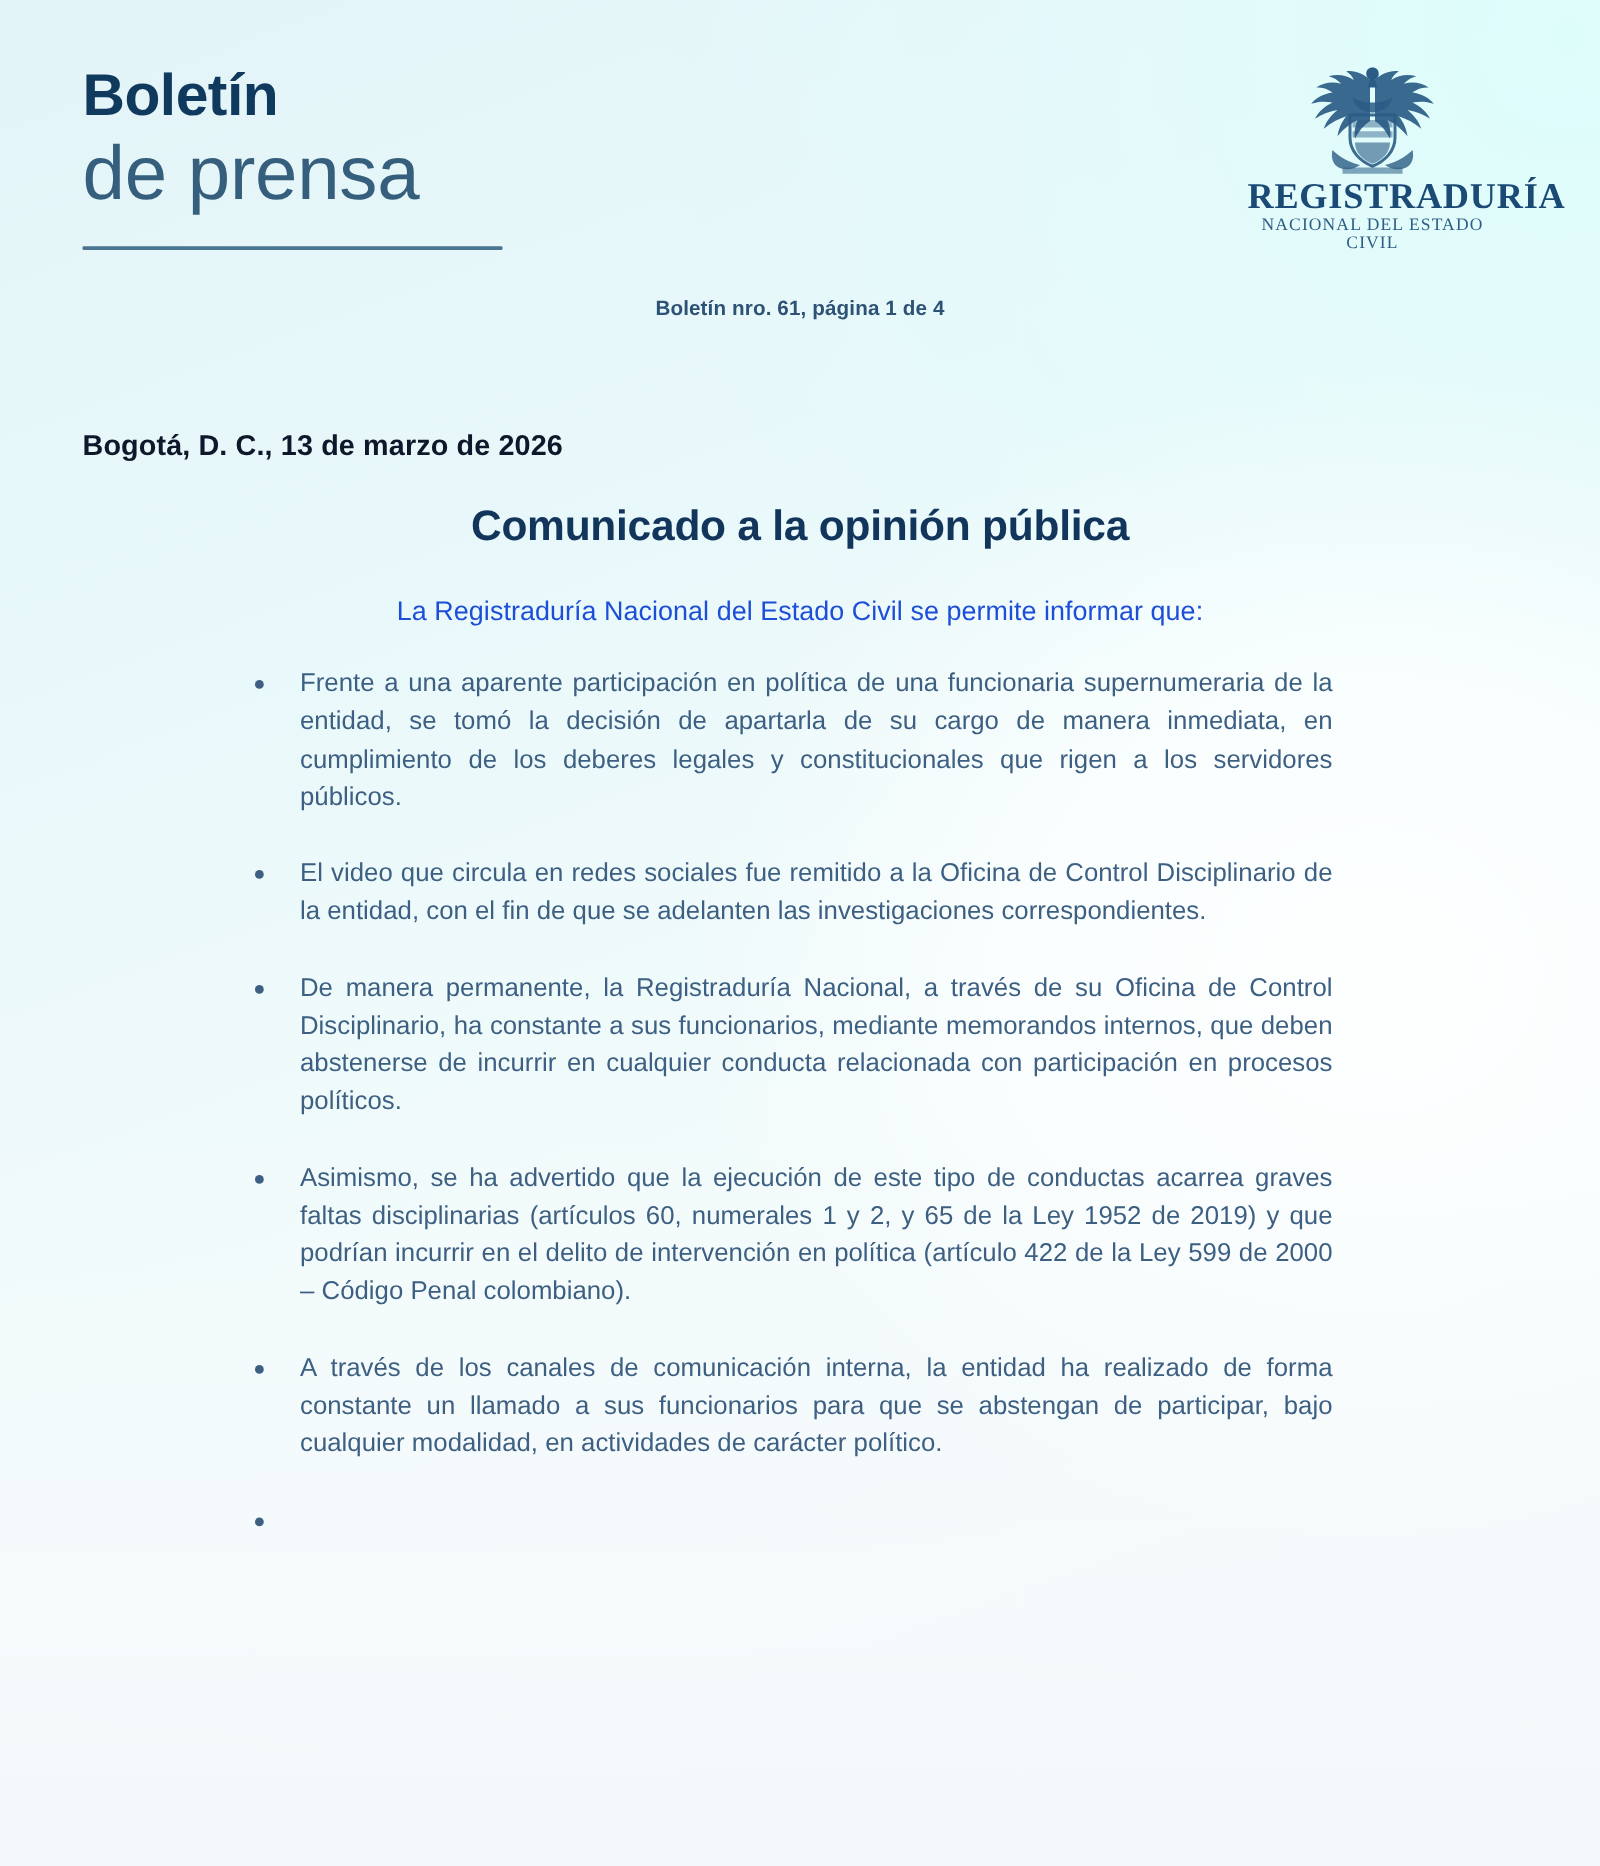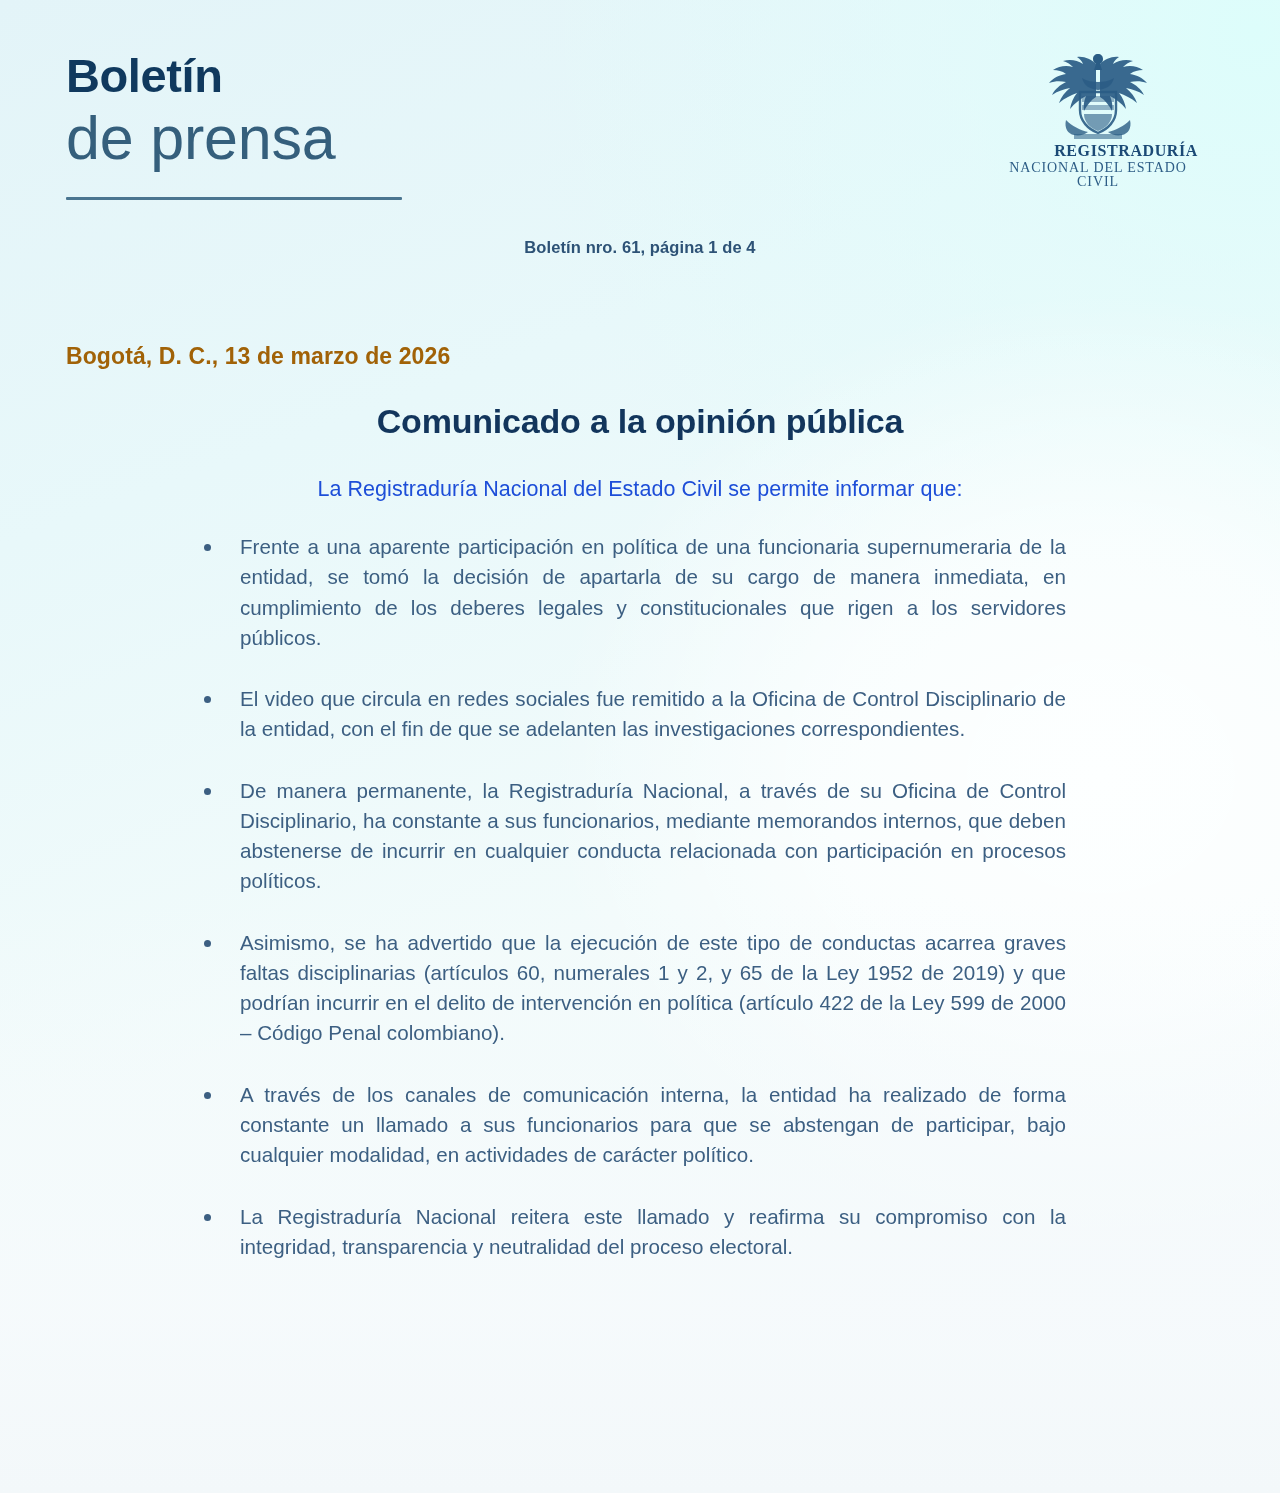--- a/index.html
+++ b/index.html
@@ -84,26 +84,25 @@
     width: 200px;
     text-align: center;
   }
   .logo-crest {
     display: block;
     margin: 0 auto 3px auto;
   }
   .logo-word {
     font-family: "Liberation Serif", serif;
     font-weight: bold;
-    font-size: 16px;
+    font-size: 29px;
     letter-spacing: 0.6px;
     color: #1b4a76;
     line-height: 1;
     display: block;
-    text-align: right;
   }
   .logo-sub {
     font-family: "Liberation Serif", serif;
     font-weight: normal;
     font-size: 14px;
     letter-spacing: 0.9px;
     color: #2d5d86;
     line-height: 1;
     display: block;
     margin-top: 2px;
@@ -120,21 +119,21 @@
   }
 
   
   .content {
     padding: 0 66px;
   }
   .dateline {
     margin-top: 86px;
     font-size: 23px;
     font-weight: bold;
-    color: #a16207;
+    color: #0f172a;
     letter-spacing: 0.1px;
   }
   .headline {
     text-align: center;
     font-size: 34px;
     font-weight: bold;
     color: #12355c;
     margin-top: 32px;
     letter-spacing: -0.2px;
   }
@@ -244,18 +243,17 @@
       <li class="bullet">
         <span class="bullet-dot"></span>
         <span>Asimismo, se ha advertido que la ejecución de este tipo de conductas acarrea graves faltas disciplinarias (artículos 60, numerales 1 y 2, y 65 de la Ley 1952 de 2019) y que podrían incurrir en el delito de intervención en política (artículo 422 de la Ley 599 de 2000 – Código Penal colombiano).</span>
       </li>
       <li class="bullet">
         <span class="bullet-dot"></span>
         <span>A través de los canales de comunicación interna, la entidad ha realizado de forma constante un llamado a sus funcionarios para que se abstengan de participar, bajo cualquier modalidad, en actividades de carácter político.</span>
       </li>
       <li class="bullet">
         <span class="bullet-dot"></span>
-        <span>La Registraduría Nacional reitera este llamado y reafirma su compromiso con la integridad, transparencia y neutralidad del proceso electoral.</span>
       </li>
     </ul>
   </div>
 
 </div>
 
 </body></html>

